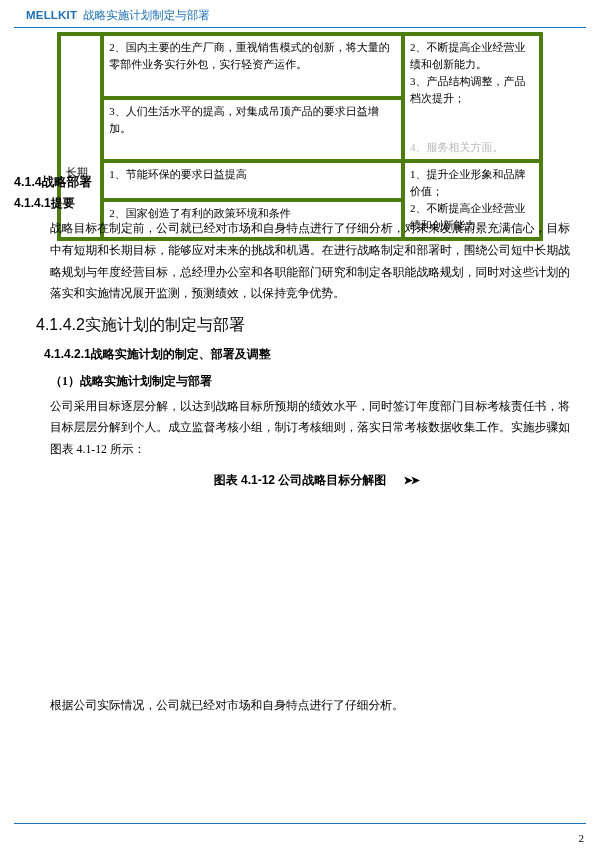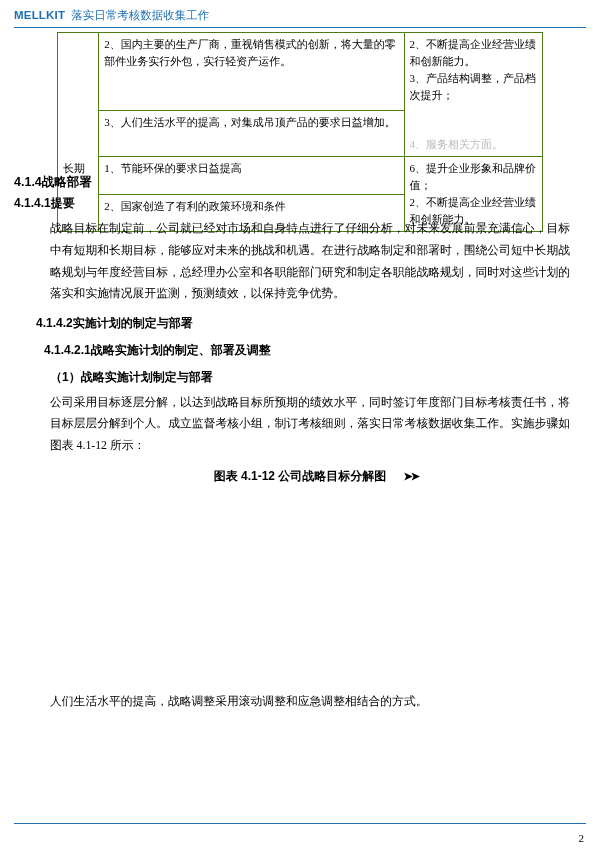--- a/index.html
+++ b/index.html
@@ -20,21 +20,21 @@
     width: 600px;
     height: 860px;
     box-sizing: border-box;
     padding: 0;
   }
 
   
   .header {
     position: absolute;
     top: 8px;
-    left: 14px;
+    left: 26px;
     right: 14px;
     height: 20px;
     display: flex;
     align-items: baseline;
     gap: 6px;
     font-size: 11.5px;
   }
   .brand {
     color: #1f6fb4;
     font-family: "Liberation Sans", sans-serif;
@@ -64,21 +64,21 @@
     width: 486px;
   }
   table.doc-table {
     border-collapse: collapse;
     width: 100%;
     table-layout: fixed;
     font-size: 11px;
     line-height: 1.55;
   }
   table.doc-table td {
-    border: 1px solid #4d7c0f;
+    border: 4px solid #4d7c0f;
     padding: 3px 5px;
     vertical-align: top;
     font-family: "Liberation Serif", "DejaVu Serif", serif;
   }
   td.col-label {
     width: 28px;
     vertical-align: middle;
     padding: 3px 2px;
   }
   td.col-mid {
@@ -111,32 +111,32 @@
     margin: 3px 0 2px 0;
   }
   .h3 {
     font-family: "Liberation Sans", sans-serif;
     font-weight: bold;
     font-size: 12px;
     margin: 4px 0 2px 0;
   }
   .h4 {
     font-family: "Liberation Sans", sans-serif;
-    font-weight: bold;
-    font-size: 12px;
+    font-weight: normal;
+    font-size: 16px;
     margin: 10px 0 2px 22px;
   }
   .h5 {
     font-family: "Liberation Sans", sans-serif;
     font-weight: bold;
     font-size: 12px;
     margin: 10px 0 2px 30px;
   }
   .h6 {
-    font-family: Liberation Sans, sans-serif;
+    font-family: Liberation Serif, serif;
     font-weight: bold;
     font-size: 12px;
     margin: 10px 0 2px 36px;
   }
   p.para {
     margin: 6px 0 0 0;
     padding-left: 36px;
     padding-right: 16px;
     font-size: 11.8px;
     line-height: 1.85;
@@ -184,21 +184,21 @@
     color: #000;
   }
 </style>
 </head>
 <body>
 
 <div class="page">
 
   <div class="header">
     <span class="brand">MELLKIT</span>
-    <span class="header-title">落实日常考核数据收集工作</span>
+    <span class="header-title">战略实施计划制定与部署</span>
   </div>
   <div class="header-rule"></div>
 
   <div class="table-wrap">
     <table class="doc-table">
       <tbody>
         <tr>
           <td class="col-label nb" rowspan="1"></td>
           <td class="col-mid">
             <span class="cell-line">2、国内主要的生产厂商，重视销售模式的创新，将大量的零部件业务实行外包，实行轻资产运作。</span>
@@ -214,21 +214,21 @@
           <td class="col-mid">
             <span class="cell-line">3、人们生活水平的提高，对集成吊顶产品的要求日益增加。</span>
           </td>
         </tr>
         <tr>
           <td class="col-label nt" rowspan="2">长期</td>
           <td class="col-mid">
             <span class="cell-line">1、节能环保的要求日益提高</span>
           </td>
           <td class="col-right" rowspan="2">
-            <span class="cell-line">6、提升企业形象和品牌价值；</span>
+            <span class="cell-line">1、提升企业形象和品牌价值；</span>
             <span class="cell-line">2、不断提高企业经营业绩和创新能力。</span>
           </td>
         </tr>
         <tr>
           <td class="col-mid">
             <span class="cell-line">2、国家创造了有利的政策环境和条件</span>
           </td>
         </tr>
       </tbody>
     </table>
@@ -251,19 +251,19 @@
     <p class="para tight">公司采用目标逐层分解，以达到战略目标所预期的绩效水平，同时签订年度部门目标考核责任书，将目标层层分解到个人。成立监督考核小组，制订考核细则，落实日常考核数据收集工作。实施步骤如图表 4.1-12 所示：</p>
 
     <div class="fig-caption">
       <span>图表 4.1-12 公司战略目标分解图</span>
       <span class="caption-arrows">➤➤</span>
     </div>
 
     <div class="fig-area"></div>
 
 
-    <p class="para tight">人们生活水平的提高，战略调整采用滚动调整和应急调整相结合的方式。</p>
+    <p class="para tight">根据公司实际情况，公司就已经对市场和自身特点进行了仔细分析。</p>
   </div>
 
   <div class="footer-rule"></div>
   <div class="page-number">2</div>
 
 </div>
 
 </body></html>

